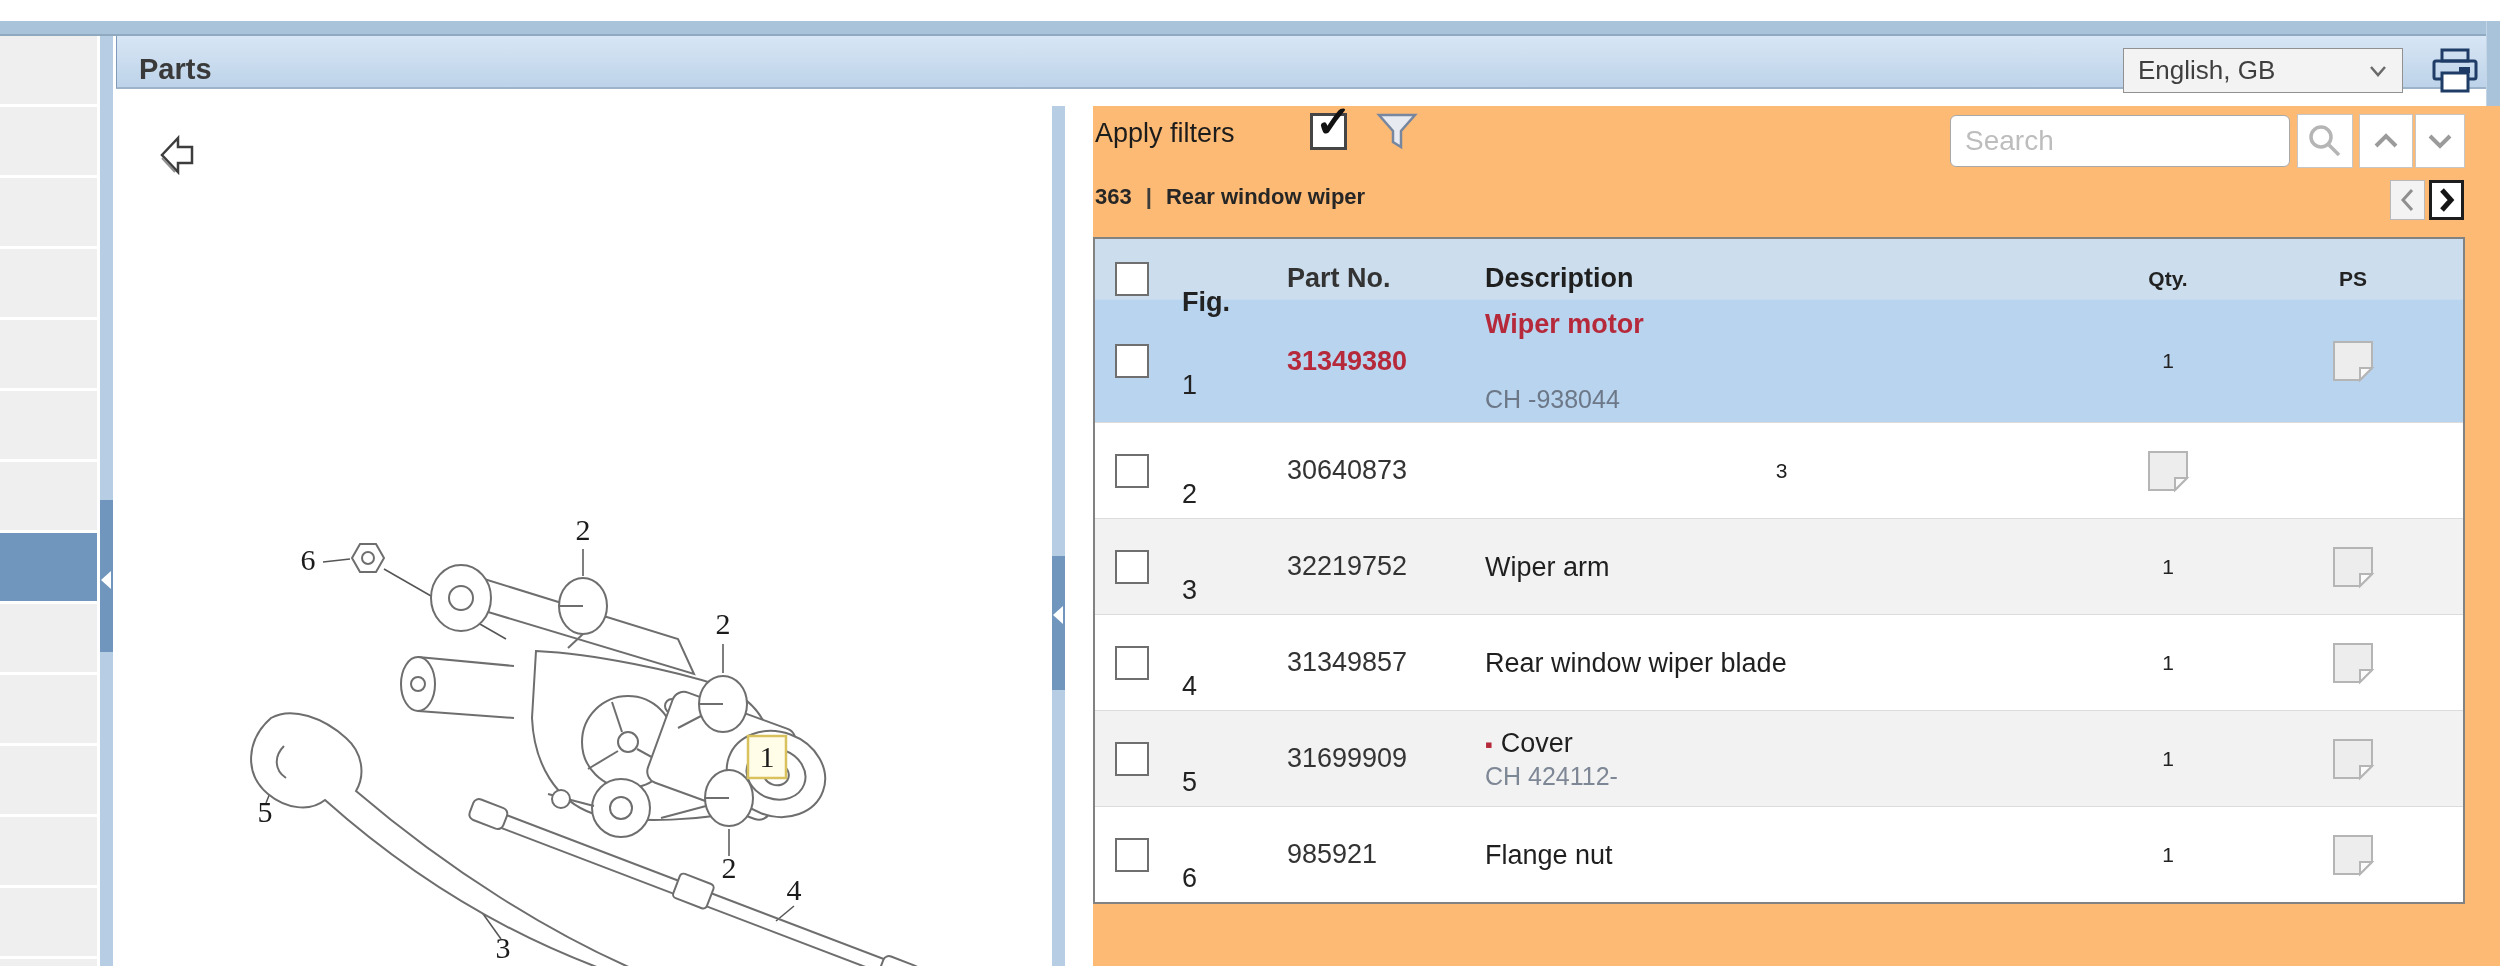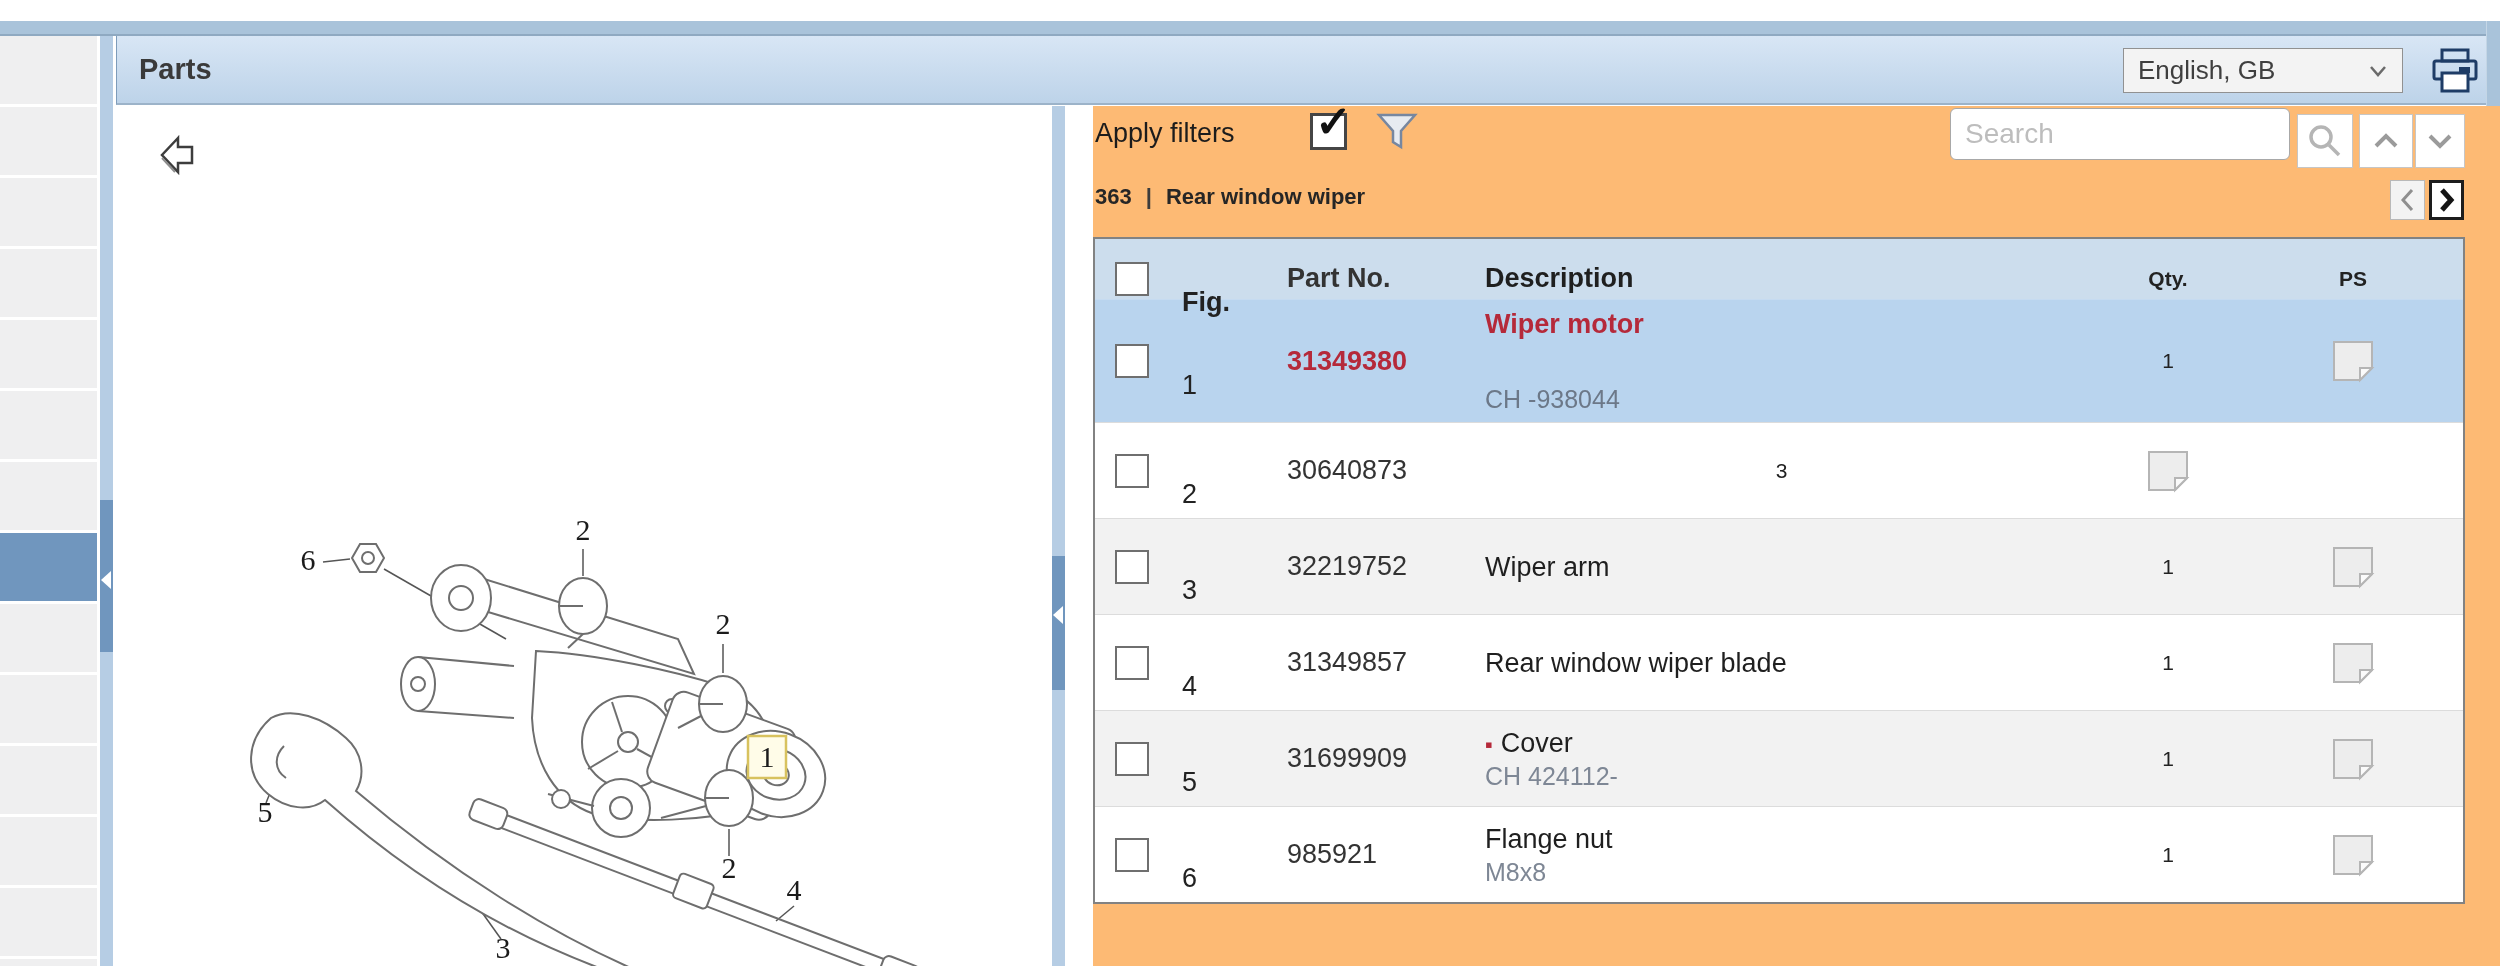--- a/index.html
+++ b/index.html
@@ -13,41 +13,41 @@
   
   .sidebar{position:absolute;left:0;top:36px;width:97px;height:930px;}
   .side-row{height:68px;background:#efeff0;margin-bottom:3px;}
   .side-row.sel{background:#7096be;}
   .left-splitter{position:absolute;left:100px;top:36px;width:13px;height:930px;background:#b6cde4;}
   .center-splitter{position:absolute;left:1052px;top:106px;width:13px;height:860px;background:#b6cde4;}
   .splitter-handle{position:absolute;left:0;width:100%;background:#7096be;}
   .tri-left{position:absolute;left:1px;width:0;height:0;border-top:9px solid transparent;border-bottom:9px solid transparent;border-right:10px solid #fff;}
 
   
-  .titlebar{position:absolute;left:116px;top:36px;width:2370px;height:69px;box-sizing:border-box;
+  .titlebar{position:absolute;left:116px;top:36px;width:2370px;height:53px;box-sizing:border-box;
             background:linear-gradient(#d8e6f5,#bdd3e9);border-bottom:2px solid #9cb3c9;border-left:1px solid #7e9cba;}
   .title-text{position:absolute;left:22px;top:0;line-height:67px;font-size:29px;font-weight:bold;color:#3a3a3a;}
   .lang-select{position:absolute;left:2006px;top:12px;width:280px;height:45px;box-sizing:border-box;background:#f3f3f3;
                border:1px solid #919191;font-size:26px;color:#3f3f3f;display:flex;align-items:center;padding:0 14px;cursor:default;}
   .lang-select .lbl{flex:1;}
   .print-btn{position:absolute;left:2312px;top:8px;width:52px;height:54px;display:flex;align-items:center;justify-content:center;}
 
   
   .diagram-panel{position:absolute;left:116px;top:106px;width:936px;height:860px;background:#fff;}
   .back-arrow{position:absolute;left:42px;top:28px;}
   .dsvg{position:absolute;left:0;top:0;}
   .co{font-family:"Liberation Serif",serif;font-size:30px;fill:#1b1b1b;text-anchor:middle;}
 
   
   .parts-panel{position:absolute;left:1093px;top:106px;width:1496px;height:860px;background:#fdba74;}
   .apply-label{position:absolute;left:2px;top:12px;font-size:27px;color:#1c1c1c;}
   .apply-cb{position:absolute;left:217px;top:7px;width:37px;height:37px;border:3px solid #454545;background:#fff;box-sizing:border-box;}
   .apply-check{position:absolute;left:2px;top:-16px;font-size:44px;font-weight:bold;color:#111;line-height:44px;}
   .funnel{position:absolute;left:283px;top:6px;}
-  .search-input{position:absolute;left:857px;top:2px;width:340px;height:52px;box-sizing:border-box;border:1px solid #a8a8a8;
+  .search-input{position:absolute;left:857px;top:9px;width:340px;height:52px;box-sizing:border-box;border:1px solid #a8a8a8;
                 border-radius:6px;font-size:28px;padding:0 14px;color:#333;font-family:"Liberation Sans",sans-serif;outline:none;}
   .search-input::placeholder{color:#bdbdbd;}
   .sq-btn{position:absolute;top:8px;height:54px;box-sizing:border-box;background:#fff;border:1px solid #c6c6c6;
           display:flex;align-items:center;justify-content:center;}
   .btn-search{left:1204px;width:56px;}
   .btn-up{left:1266px;width:54px;}
   .btn-down{left:1322px;width:50px;}
   .crumb{position:absolute;left:2px;top:78px;font-size:22px;font-weight:bold;color:#262626;}
   .crumb .sep{margin:0 14px;color:#3c3c3c;}
   .pg{position:absolute;top:74px;width:35px;height:40px;box-sizing:border-box;display:flex;align-items:center;justify-content:center;}
@@ -357,21 +357,20 @@
     </div>
   </div>
           <div class="trow">
     <div class="cell-cb">
               <span class="row-cb"></span>
             </div>
     <div class="cell-fig">6</div>
     <div class="cell-part">985921</div>
     <div class="cell-desc">
       <div class="desc-main"><span>Flange nut</span></div>
-      <div class="desc-sub">M8x8</div>
     </div>
     <div class="cell-qty">1</div>
     <div class="cell-ps">
       <svg width="46" height="46" viewBox="0 0 46 46">
         <path d="M4,4 H42 V30 L30,42 H4 Z" fill="#ededed" stroke="#b5b5b5" stroke-width="2"></path>
         <path d="M42,30 L30,30 L30,42 Z" fill="#fbfbfb" stroke="#b5b5b5" stroke-width="2"></path>
       </svg>
     </div>
   </div>
         </div>

